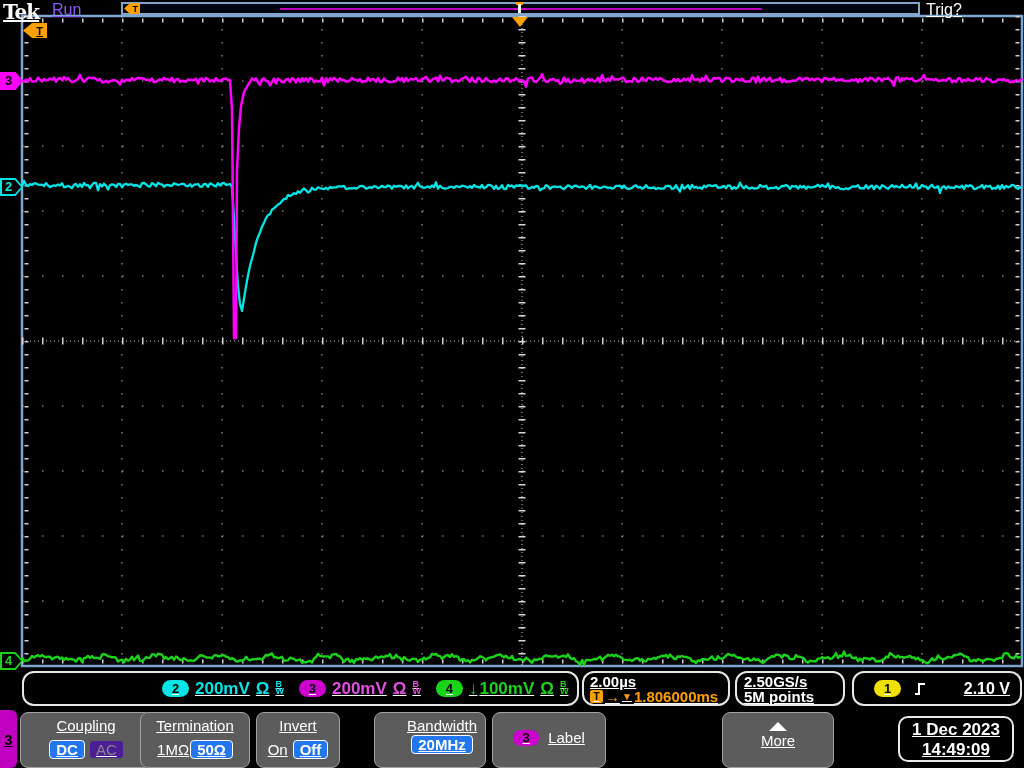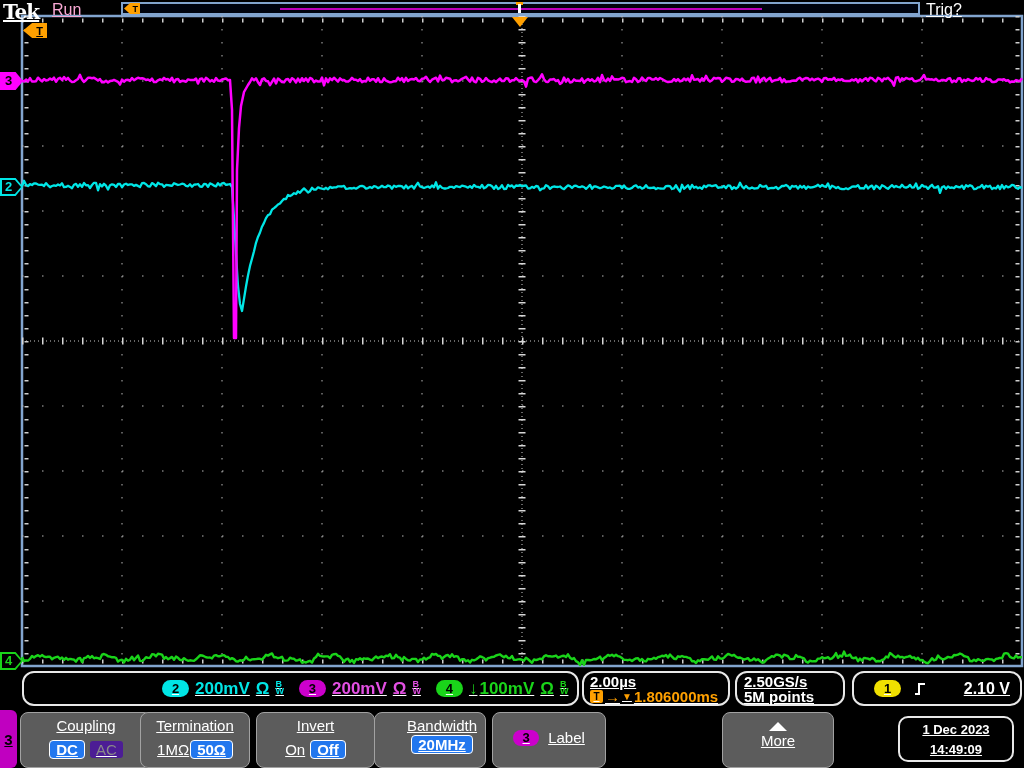--- a/index.html
+++ b/index.html
@@ -3,21 +3,21 @@
 <meta charset="utf-8">
 <style>
   html,body{margin:0;padding:0;background:#000;}
   body{position:relative;width:1024px;height:768px;overflow:hidden;
        font-family:"Liberation Sans",sans-serif;-webkit-font-smoothing:none;}
   .abs{position:absolute;text-decoration:underline;}
 
   
   #tek-logo{left:3px;top:0px;color:#fff;font-family:"DejaVu Serif",serif;
             font-weight:bold;font-size:20px;letter-spacing:-1px;}
-  #run-status{left:52px;top:1px;color:#f9a8d4;font-size:16px;}
+  #run-status{left:52px;top:1px;color:#8b5cf6;font-size:16px;}
   #trig-status{left:926px;top:1px;color:#fff;font-size:16px;}
   #record-bar{left:121px;top:2px;width:799px;height:13px;background:#00040e;
               border:2px solid #82a5cf;box-sizing:border-box;}
   #record-line{position:absolute;top:4px;height:2px;}
   #record-trig-line{position:absolute;left:395px;top:0;width:3px;height:9px;background:#fff;}
   #record-trig-cap{position:absolute;left:393px;top:-2px;width:7px;height:3px;background:#ffa000;}
   .t-arrow{clip-path:polygon(0 50%,38% 0,100% 0,100% 100%,38% 100%);
            background:#ffa000;color:#000;font-weight:bold;display:flex;
            align-items:center;justify-content:flex-end;}
   #record-t{position:absolute;left:1px;top:-1px;width:14px;height:11px;font-size:9px;padding-right:2px;}
@@ -57,30 +57,30 @@
   .menu-btn{top:712px;height:56px;background:#5c5c5c;border:1px solid #a2a2a2;
       border-radius:8px;box-sizing:border-box;color:#fff;}
   .menu-title{text-align:center;font-size:15px;margin-top:4px;}
   .menu-row{display:flex;justify-content:center;align-items:center;gap:5px;margin-top:6px;}
   .opt-blue{background:#2277ee;border:1px solid #fff;border-radius:4px;
       padding:0px 6px;font-size:15px;font-weight:bold;}
   .opt-plain{font-size:15px;}
   .opt-dim{background:#4c1d95;color:#8a8a8a;border-radius:3px;padding:0px 6px;font-size:15px;}
   #btn-coupling{left:20px;width:132px;}
   #btn-termination{left:140px;width:110px;}
-  #btn-invert{left:256px;width:119px;}
+  #btn-invert{left:256px;width:84px;}
   #btn-bandwidth{left:374px;width:112px;padding-left:24px;}
   #btn-label{left:492px;width:114px;}
   #btn-label .menu-row{margin-top:16px;gap:9px;}
   #btn-more{left:722px;width:112px;}
   .tri-up{width:0;height:0;border-left:9px solid transparent;border-right:9px solid transparent;
       border-bottom:9px solid #fff;margin:9px auto 1px auto;}
   #btn-more .menu-title{margin-top:0;}
   #datetime-box{left:898px;top:716px;width:116px;height:46px;border:2px solid #e8e8e8;
-      border-radius:10px;box-sizing:border-box;color:#fff;font-size:13px;font-weight:bold;
+      border-radius:10px;box-sizing:border-box;color:#fff;font-size:17px;font-weight:bold;
       text-align:center;line-height:20px;padding-top:2px;background:#000;}
   svg#scope-svg{position:absolute;left:0;top:0;z-index:0;}
   .ovl{z-index:2;}
 </style>
 </head>
 <body>
 
 <svg id="scope-svg" width="1024" height="768" viewBox="0 0 1024 768">
   <g stroke="#b8b8b8" stroke-width="1">
     <rect x="22" y="16" width="1000" height="650" fill="none" stroke="#82a5cf" stroke-width="2.5"></rect>

